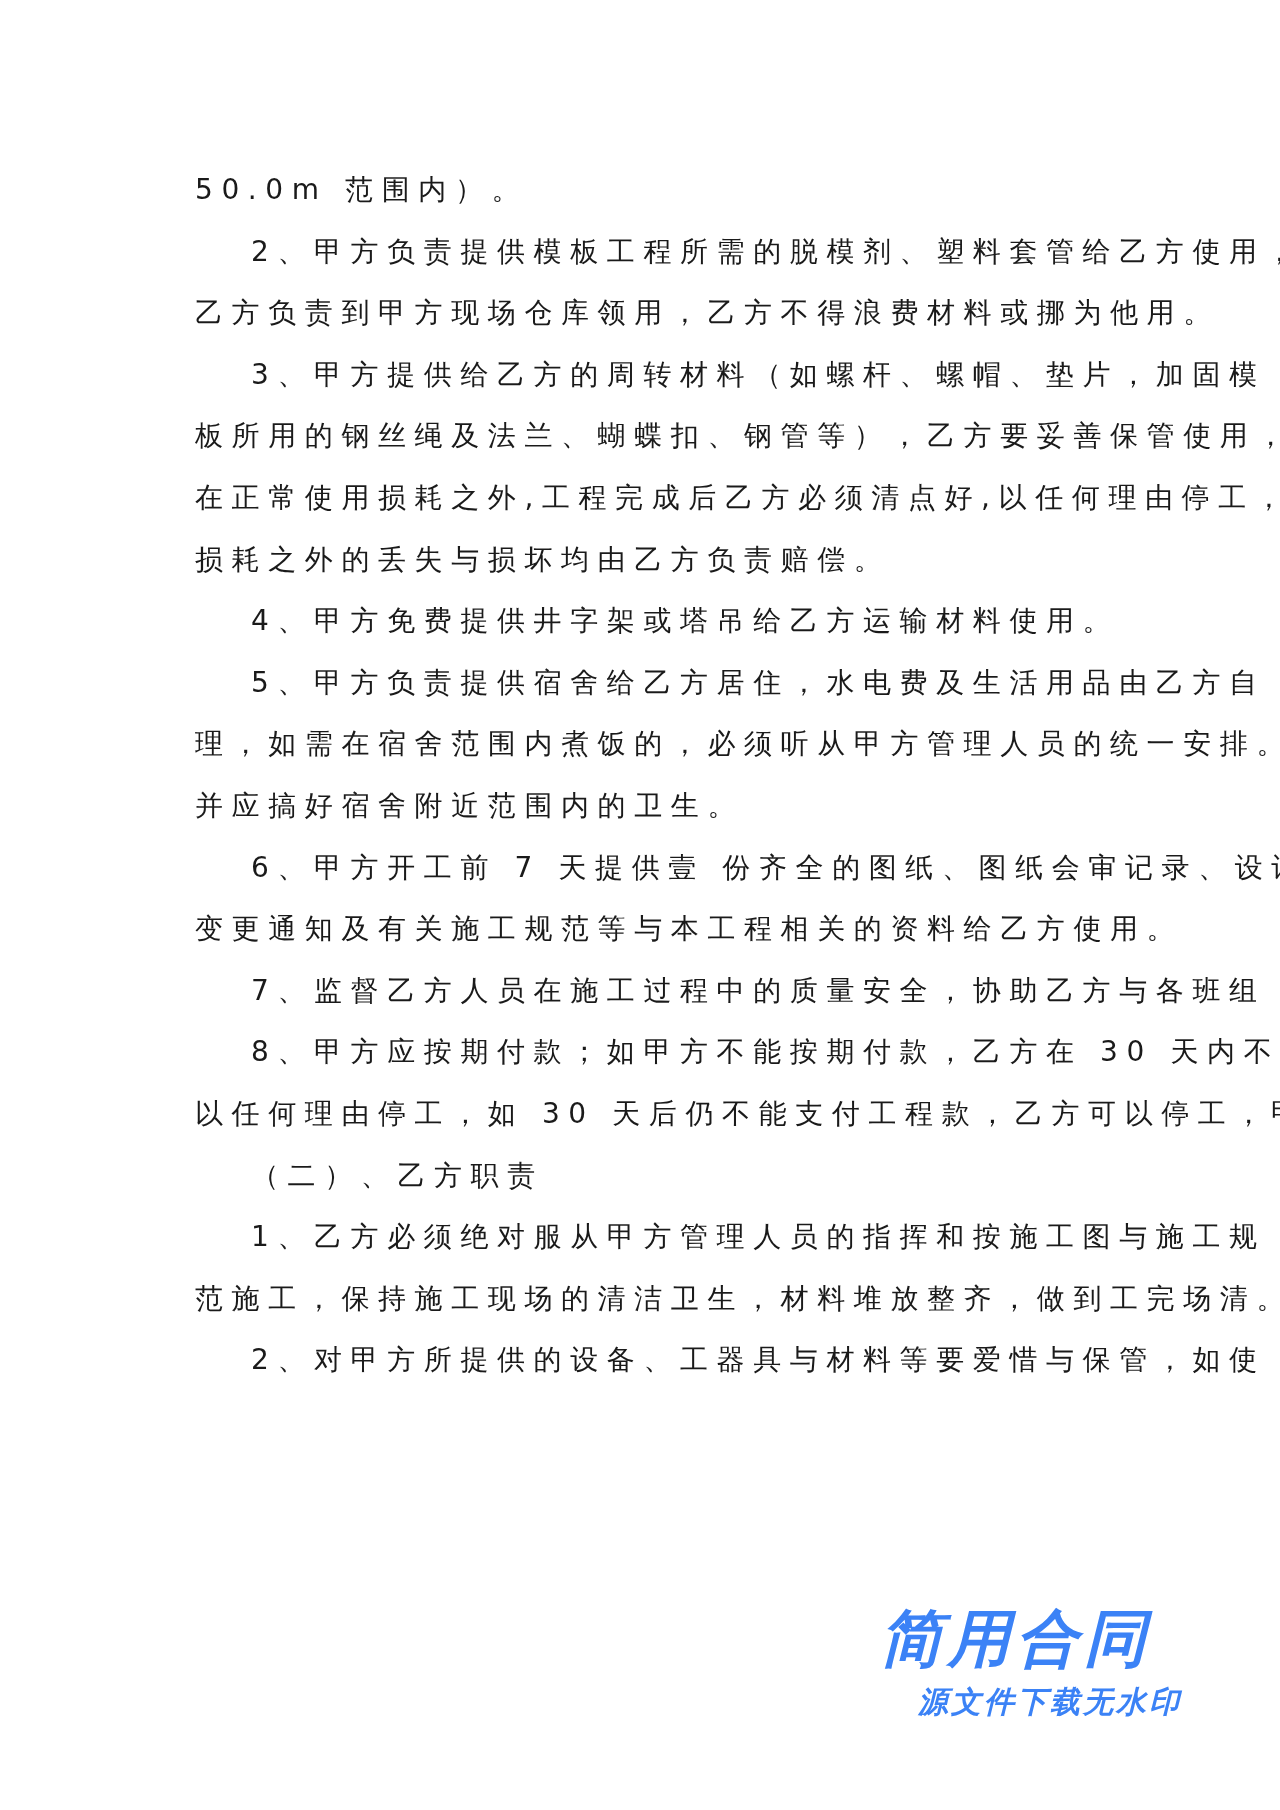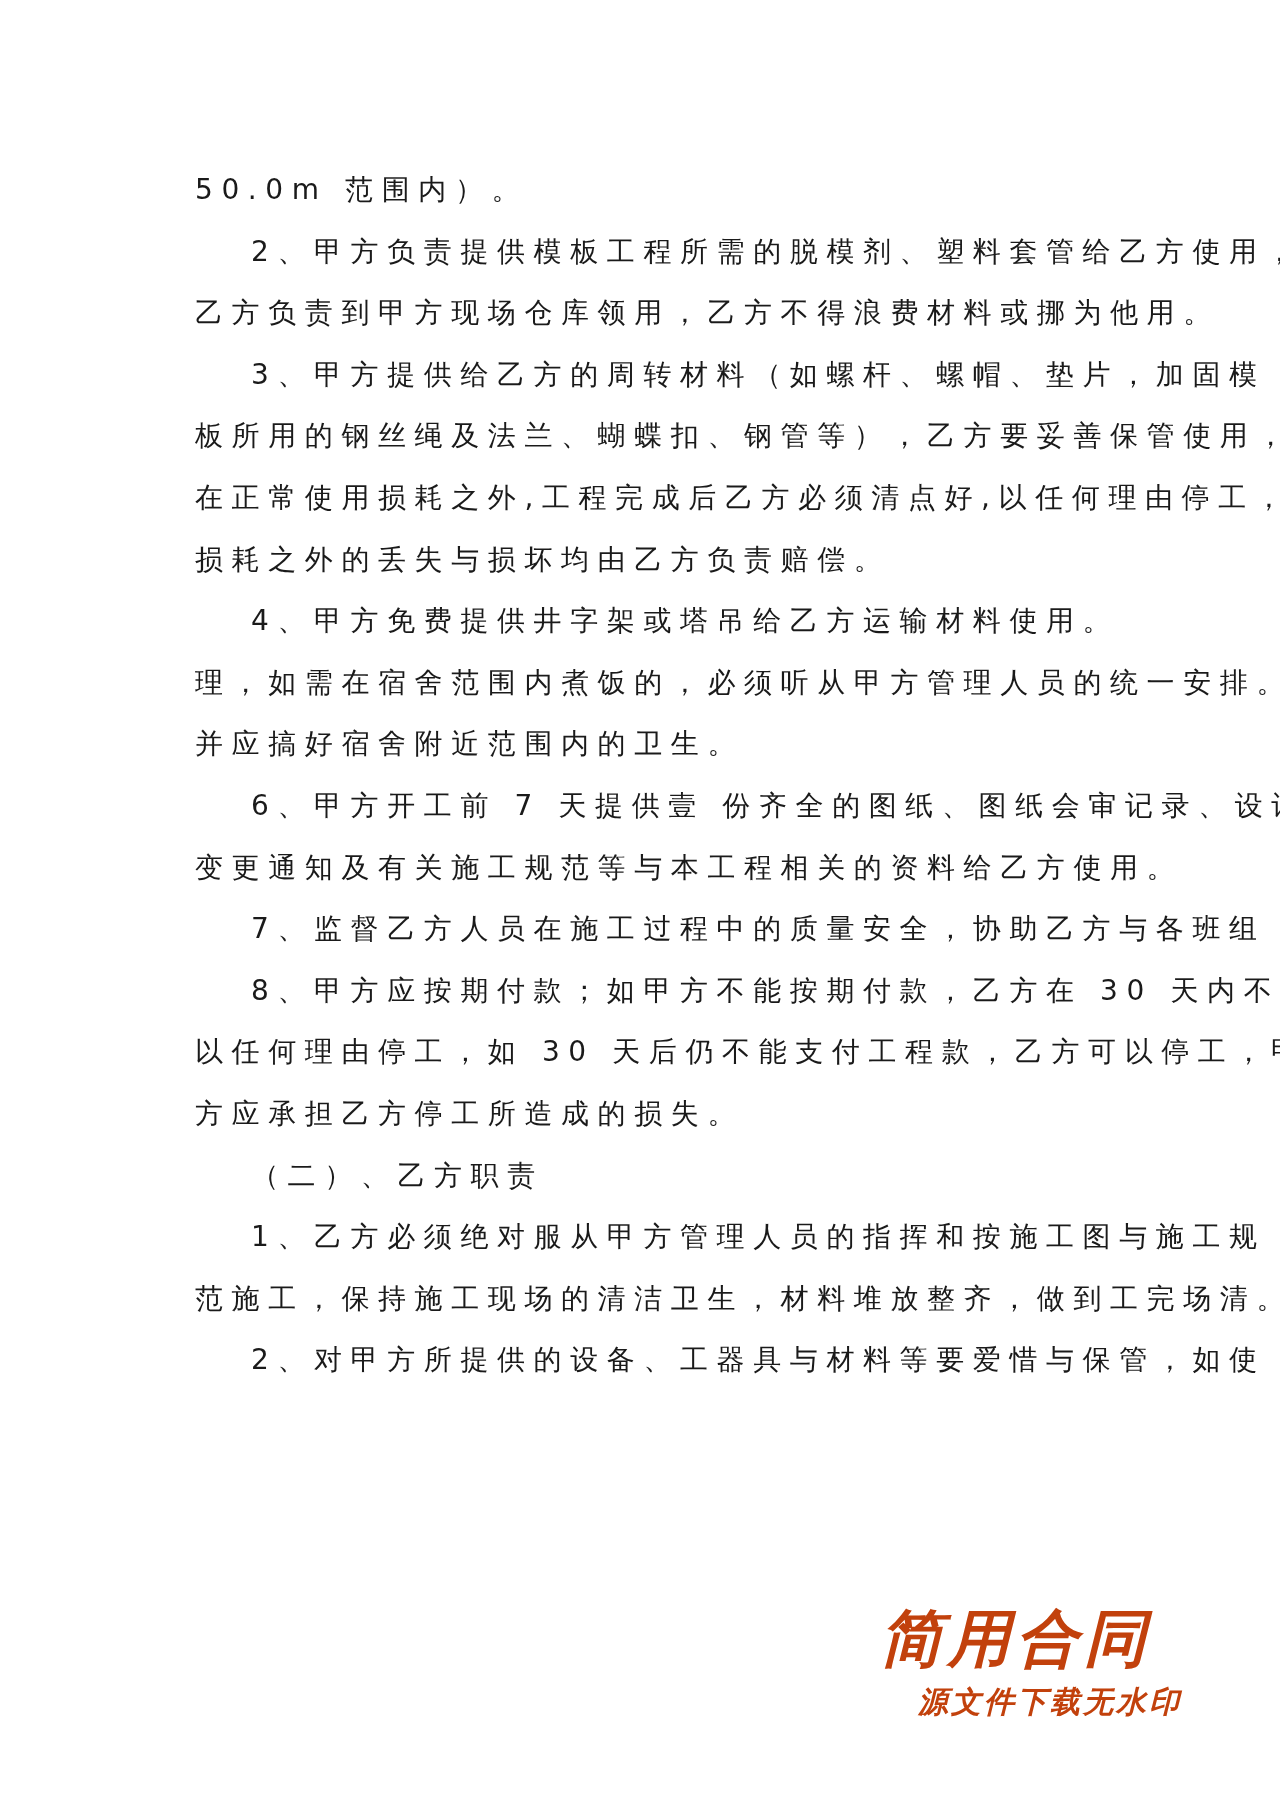--- a/index.html
+++ b/index.html
@@ -23,21 +23,21 @@
     font-size: 28px;
     letter-spacing: 8.6px;
     white-space: nowrap;
   }
   .indent { padding-left: 56px; }
   .watermark {
     position: absolute;
     left: 880px;
     top: 1604px;
     width: 340px;
-    color: #c2410c;
+    color: #3b82f6;
     font-weight: bold;
     font-style: italic;
     text-align: left;
     pointer-events: none;
   }
   .wm-main {
     font-size: 62px;
     letter-spacing: 6px;
     line-height: 70px;
   }
@@ -54,28 +54,28 @@
 
 <div class="page">
   <div class="line">50.0m 范围内）。</div>
   <div class="line indent">2、甲方负责提供模板工程所需的脱模剂、塑料套管给乙方使用，</div>
   <div class="line">乙方负责到甲方现场仓库领用，乙方不得浪费材料或挪为他用。</div>
   <div class="line indent">3、甲方提供给乙方的周转材料（如螺杆、螺帽、垫片，加固模</div>
   <div class="line">板所用的钢丝绳及法兰、蝴蝶扣、钢管等），乙方要妥善保管使用，</div>
   <div class="line">在正常使用损耗之外,工程完成后乙方必须清点好,以任何理由停工，</div>
   <div class="line">损耗之外的丢失与损坏均由乙方负责赔偿。</div>
   <div class="line indent">4、甲方免费提供井字架或塔吊给乙方运输材料使用。</div>
+  <div class="line indent">5、甲方负责提供宿舍给乙方居住，水电费及生活用品由乙方自</div>
   <div class="line">理，如需在宿舍范围内煮饭的，必须听从甲方管理人员的统一安排。</div>
   <div class="line">并应搞好宿舍附近范围内的卫生。</div>
   <div class="line indent">6、甲方开工前 7 天提供壹 份齐全的图纸、图纸会审记录、设计</div>
   <div class="line">变更通知及有关施工规范等与本工程相关的资料给乙方使用。</div>
   <div class="line indent">7、监督乙方人员在施工过程中的质量安全，协助乙方与各班组</div>
   <div class="line indent">8、甲方应按期付款；如甲方不能按期付款，乙方在 30 天内不得</div>
   <div class="line">以任何理由停工，如 30 天后仍不能支付工程款，乙方可以停工，甲</div>
-  <div class="line">方应承担乙方停工所造成的损失。</div>
   <div class="line indent">（二）、乙方职责</div>
   <div class="line indent">1、乙方必须绝对服从甲方管理人员的指挥和按施工图与施工规</div>
   <div class="line">范施工，保持施工现场的清洁卫生，材料堆放整齐，做到工完场清。</div>
   <div class="line indent">2、对甲方所提供的设备、工器具与材料等要爱惜与保管，如使</div>
 </div>
 
 <div class="watermark">
   <div class="wm-main">简用合同</div>
   <div class="wm-sub">源文件下载无水印</div>
 </div>

